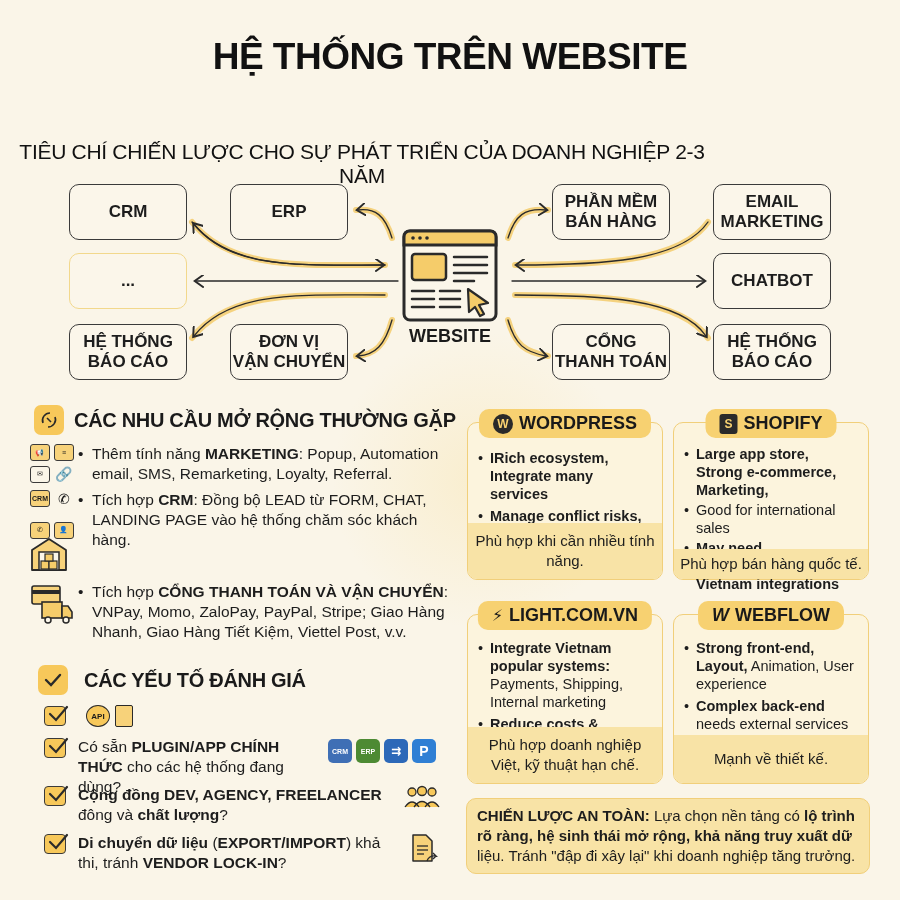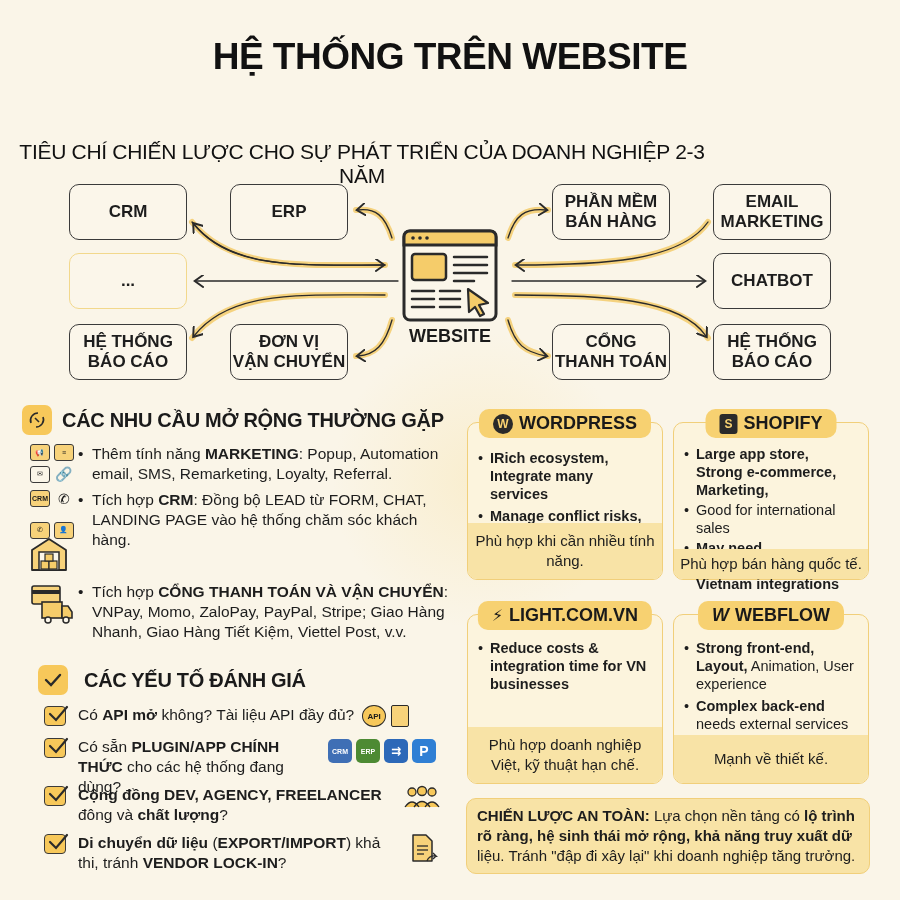--- a/index.html
+++ b/index.html
@@ -164,21 +164,21 @@
       <line x1="38" y1="62" x2="58" y2="62"></line>
     <line x1="10" y1="70" x2="32" y2="70"></line>
       <line x1="38" y1="70" x2="58" y2="70"></line>
     <line x1="10" y1="78" x2="32" y2="78"></line>
       <line x1="38" y1="78" x2="58" y2="78"></line>
   </g>
   <path d="M66,60 L86,74 L77,76 L82,85 L78,87 L73,78 L67,83 Z" fill="#f5cc6a" stroke="#2a2a2a" stroke-width="2.2" stroke-linejoin="round"></path>
 </svg>
 <div class="web-label">WEBSITE</div>
 
-<div class="sec-head" style="left:22px;top:405px;">
+<div class="sec-head" style="left:34px;top:405px;">
   <span class="badge">
     <svg width="20" height="20" viewBox="0 0 20 20">
         <path d="M4,13 C2,8 6,3 11,3 M16,7 C18,12 14,17 9,17" fill="none" stroke="#2a2a2a" stroke-width="1.6"></path>
         <path d="M8,8 L12,12" stroke="#2a2a2a" stroke-width="1.6"></path>
       </svg>
   </span>
   <span>CÁC NHU CẦU MỞ RỘNG THƯỜNG GẶP</span>
 </div>
 
 <div class="need-row" style="top:444px;">
@@ -235,21 +235,20 @@
   </span>
   <span>CÁC YẾU TỐ ĐÁNH GIÁ</span>
 </div>
 
 <div class="eval-row" style="top:705px;">
   <span class="check">
       <svg width="22" height="22" viewBox="0 0 22 22">
         <path d="M3,11 L9,17 L20,4" fill="none" stroke="#2a2a2a" stroke-width="2.2" stroke-linecap="round"></path>
       </svg>
     </span>
-  <span class="eval-text"><span>Có </span><b>API mở</b><span> không? Tài liệu API đầy đủ?</span></span>
   <span style="margin-left:8px;width:24px;height:22px;border-radius:50%;background:#f7c85a;border:1.4px solid #2a2a2a;font-size:8px;font-weight:700;display:flex;align-items:center;justify-content:center;">API</span>
   <span style="margin-left:5px;width:18px;height:22px;border-radius:2px;background:#f7d27a;border:1.4px solid #2a2a2a;"></span>
 </div>
 
 <div class="eval-row" style="top:737px;">
   <span class="check">
       <svg width="22" height="22" viewBox="0 0 22 22">
         <path d="M3,11 L9,17 L20,4" fill="none" stroke="#2a2a2a" stroke-width="2.2" stroke-linecap="round"></path>
       </svg>
     </span>
@@ -319,20 +318,21 @@
   </ul>
   <div class="card-foot" style="padding:5px 4px">Phù hợp bán hàng quốc tế.</div>
 </div>
 
 <div class="card" style="left:467px;top:614px;width:196px;height:170px;">
   <div class="card-tab">
     <span style="font-size:16px;">⚡</span>
     <span>LIGHT.COM.VN</span>
   </div>
   <ul style="padding-top:24px">
+    <li><b>Integrate Vietnam popular systems:</b><span> Payments, Shipping, Internal marketing</span></li>
     <li><b>Reduce costs &amp; integration time for VN businesses</b></li>
   </ul>
   <div class="card-foot">Phù hợp doanh nghiệp Việt, kỹ thuật hạn chế.</div>
 </div>
 
 <div class="card" style="left:673px;top:614px;width:196px;height:170px;">
   <div class="card-tab">
     <span style="font-size:18px;font-weight:900;font-style:italic;">W</span>
     <span>WEBFLOW</span>
   </div>

